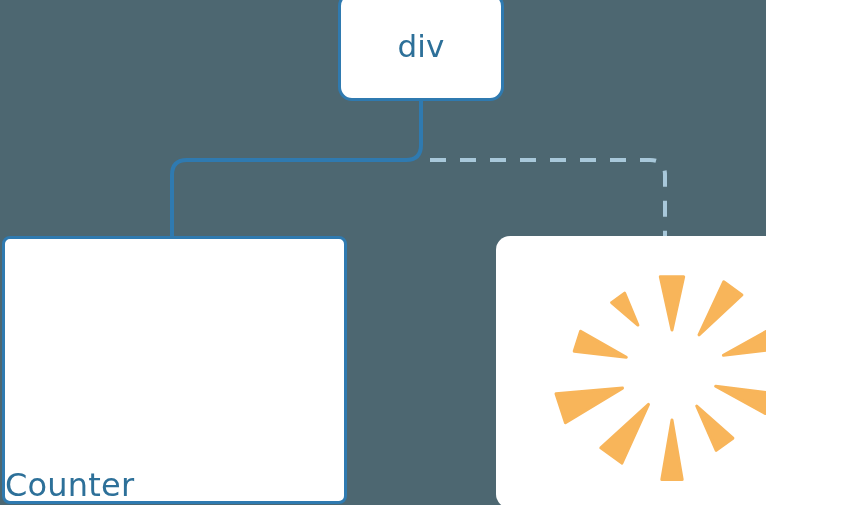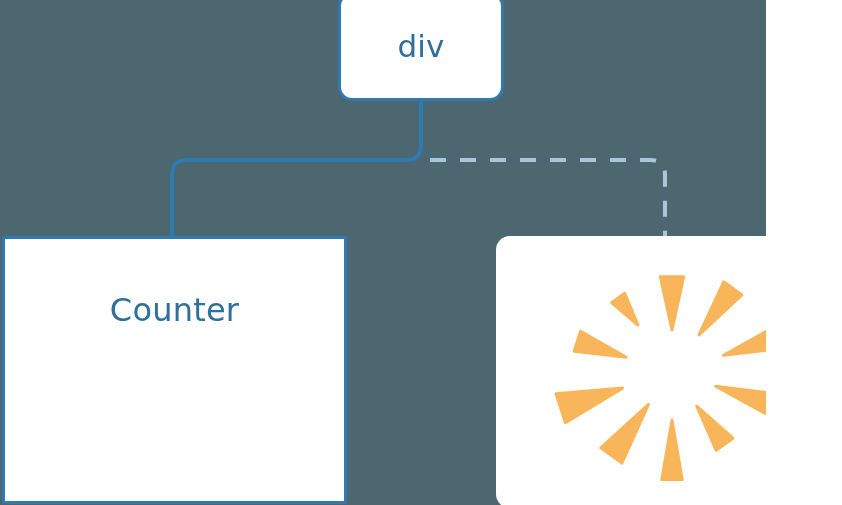--- a/index.html
+++ b/index.html
@@ -53,24 +53,24 @@
     letter-spacing: 0.2px;
   }
 
   
   #node-counter {
     left: 2px;
     top: 236px;
     width: 345px;
     height: 268px;
     border: 3px solid #2f7ab0;
-    border-radius: 2px;
+    border-radius: 8px;
     display: flex;
-    flex-direction: column;
-    align-items: center;
+    flex-direction: row;
+    align-items: flex-end;
   }
   #node-counter .node-title {
     color: #2d7099;
     font-size: 32px;
     line-height: 1;
     margin-top: 55px;
     letter-spacing: 0.2px;
   }
 
   

